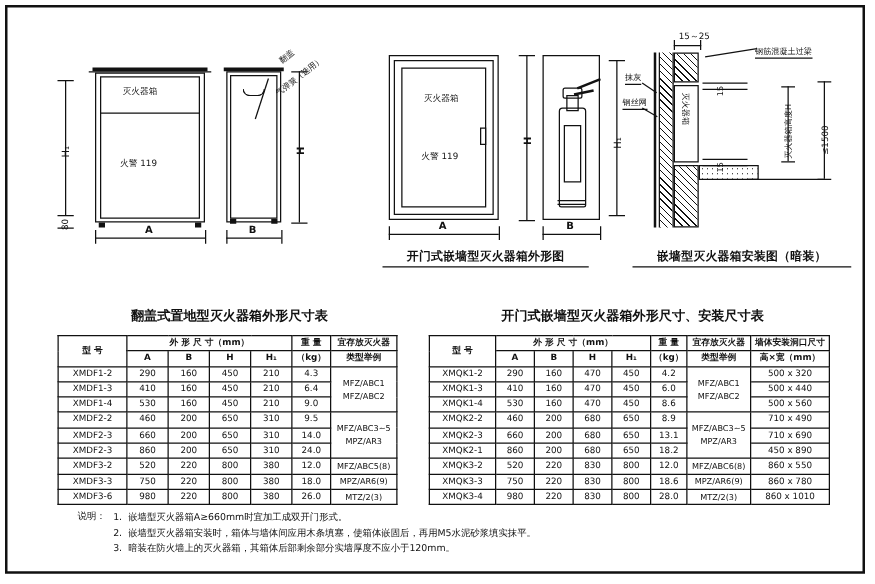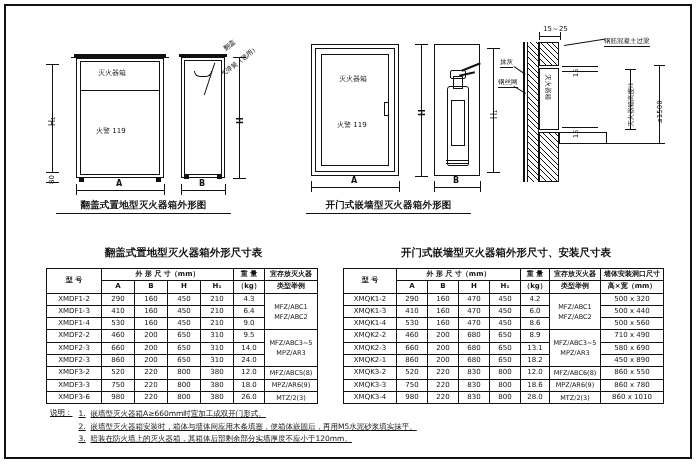--- a/index.html
+++ b/index.html
@@ -99,21 +99,20 @@
     <div class="dl vline" style="left:155px;top:160px;width:1px;height:11px;"></div>
     <div class="dl vline" style="left:199px;top:160px;width:1px;height:11px;"></div>
     <div class="lbl" style="left:173px;top:155px;font-weight:bold;">B</div>
 
     <div class="dl vline" style="left:213px;top:33px;width:1px;height:121px;"></div>
     <div class="dl hline" style="left:207px;top:33px;width:13px;height:1px;"></div>
     <div class="dl hline" style="left:207px;top:154px;width:13px;height:1px;"></div>
     <div class="lbl rot" style="left:210px;top:100px;transform:rotate(-90deg);font-weight:bold;">H</div>
   </div>
 
-  <div class="cap abs" style="left:50px;top:193px;width:175px;">翻盖式置地型灭火器箱外形图</div>
 
   <div class="abs" style="left:295px;top:18px;width:190px;height:175px;">
 
     <div class="box thick" style="left:10px;top:20px;width:88px;height:132px;"></div>
     <div class="box" style="left:14px;top:24px;width:80px;height:124px;"></div>
     <div class="box" style="left:20px;top:30px;width:68px;height:112px;"></div>
     <div class="lbl-cn" style="left:38px;top:50px;font-size:7px;">灭火器箱</div>
     <div class="lbl-cn" style="left:36px;top:96px;font-size:7px;">火警 119</div>
     <div class="abs" style="left:83px;top:78px;width:3px;height:12px;border:1px solid #111;"></div>
 
@@ -189,20 +188,21 @@
     <div class="dl hline" style="left:129px;top:105px;width:11px;height:1px;"></div>
     <div class="lbl-s rot" style="left:131px;top:103px;transform:rotate(-90deg);">灭火器箱高度H</div>
 
     <div class="dl vline" style="left:163px;top:41px;width:1px;height:78px;"></div>
     <div class="dl hline" style="left:158px;top:41px;width:11px;height:1px;"></div>
     <div class="dl hline" style="left:158px;top:119px;width:11px;height:1px;"></div>
     <div class="dl hline" style="left:102px;top:119px;width:62px;height:1px;"></div>
     <div class="lbl-s rot" style="left:160px;top:100px;transform:rotate(-90deg);font-size:7px;">≤1500</div>
   </div>
 
+  <div class="cap abs" style="left:500px;top:193px;width:175px;">嵌墙型灭火器箱安装图（暗装）</div>
 
   <div class="ttl abs" style="left:35px;top:240px;width:285px;">翻盖式置地型灭火器箱外形尺寸表</div>
 
   <table class="dt abs" style="left:40px;top:262px;">
     <thead>
       <tr>
         <th rowspan="2" style="width:54px;">型  号</th>
         <th colspan="4">外 形 尺 寸（mm）</th>
         <th rowspan="1" style="width:30px;">重  量</th>
         <th rowspan="1" style="width:52px;">宜存放灭火器</th>
@@ -357,21 +357,21 @@
           <td rowspan="3" style="font-size: 6.5px; line-height: 10px;">MFZ/ABC3~5<br>MPZ/AR3</td>
           <td>710 x  490</td>
         </tr>
         <tr>
           <td>XMQK2-3</td>
           <td>660</td>
           <td>200</td>
           <td>680</td>
           <td>650</td>
           <td>13.1</td>
-          <td>580 x  690</td>
+          <td>710 x  690</td>
         </tr>
         <tr>
           <td>XMQK2-1</td>
           <td>860</td>
           <td>200</td>
           <td>680</td>
           <td>650</td>
           <td>18.2</td>
           <td>450 x  890</td>
         </tr>
@@ -401,21 +401,21 @@
           <td>220</td>
           <td>830</td>
           <td>800</td>
           <td>28.0</td>
           <td rowspan="1" style="font-size: 6.5px; line-height: 10px;">MTZ/2(3)</td>
           <td>860 x  1010</td>
         </tr>
       </tbody>
   </table>
 
-  <div class="notewrap" style="left:44px;top:402px;width:410px;text-decoration:underline;">
+  <div class="notewrap" style="left:56px;top:402px;width:410px;">
     <div style="display:flex;gap:6px;">
       <div style="flex:none;font-weight:normal;">说明：</div>
       <div style="flex:1;" id="notes-list">
           <div class="noteitem">
             <span class="noteno">1.</span>
             <span>嵌墙型灭火器箱A≥660mm时宜加工成双开门形式。</span>
           </div>
           <div class="noteitem">
             <span class="noteno">2.</span>
             <span>嵌墙型灭火器箱安装时，箱体与墙体间应用木条填塞，使箱体嵌固后，再用M5水泥砂浆填实抹平。</span>

